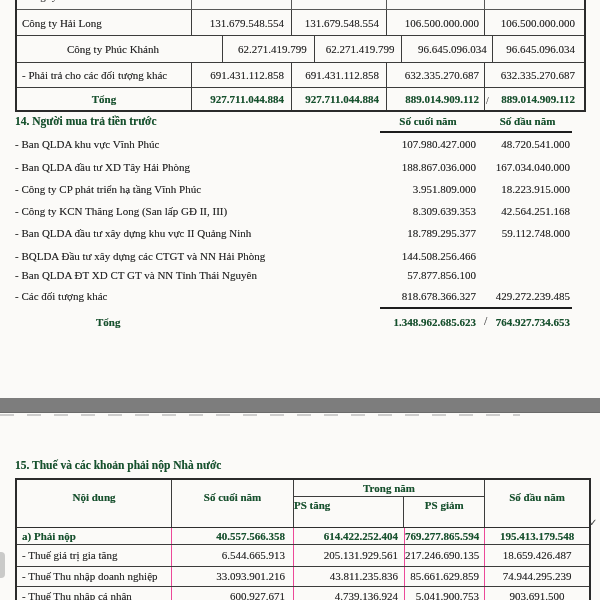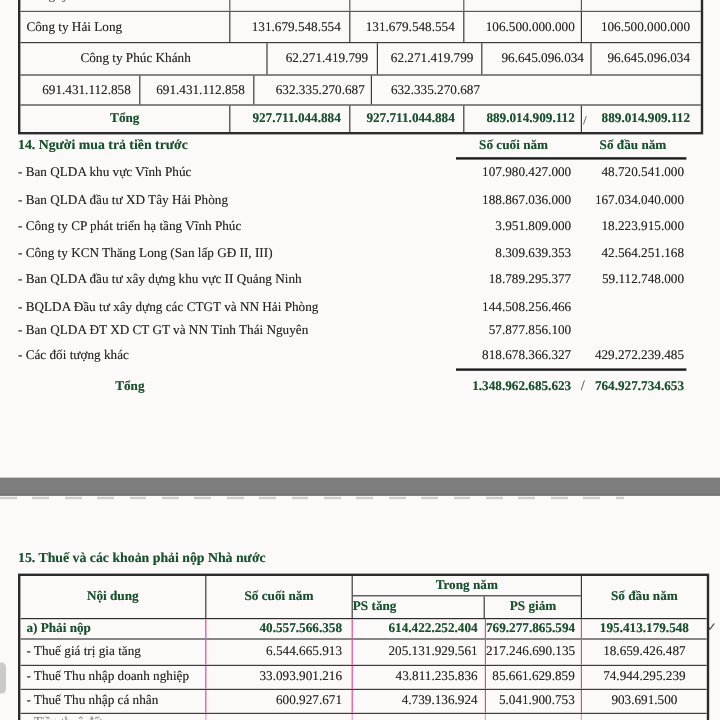--- a/index.html
+++ b/index.html
@@ -42,21 +42,21 @@
   .band{left:0;top:398px;width:600px;height:14px;background:#7d7d7d;border-bottom:1px solid #6a6a6a;}
   .band-dashes{left:0;top:414px;width:520px;height:2px;opacity:.7;
     background:repeating-linear-gradient(90deg,#b9b9b9 0 14px,transparent 14px 27px);}
   .smudge{left:0;top:552px;width:5px;height:26px;background:#9a9a9a;opacity:.5;border-radius:0 4px 4px 0;}
   
   .s15-title{left:15px;top:459px;font-size:11.5px;}
   .t15{
     position:absolute;left:15px;top:478px;width:572px;height:124px;
     border:2px solid #2b2b2b;box-sizing:content-box;overflow:hidden;
   }
-  .t15 .hdr{display:flex;height:36px;border-bottom:1.5px solid #2e2e2e;box-sizing:border-box;font-family:Liberation Serif, serif;}
+  .t15 .hdr{display:flex;height:48px;border-bottom:1.5px solid #2e2e2e;box-sizing:border-box;font-family:Liberation Serif, serif;}
   .t15 .hc{box-sizing:border-box;border-right:1px solid #3c3c3c;font-size:11px;text-align:center;}
   .t15 .hc1{width:155px;line-height:34px;}
   .t15 .hc2{width:122px;line-height:34px;}
   .t15 .hc34{width:191px;display:flex;flex-direction:column;}
   .t15 .hc34 .top{height:17px;line-height:16px;border-bottom:1px solid #3c3c3c;box-sizing:border-box;text-align:center;}
   .t15 .hc34 .bot{display:flex;flex:1;}
   .t15 .hc34 .bot .ps1{width:111px;border-right:1px solid #3c3c3c;box-sizing:border-box;line-height:17px;text-align:left;}
   .t15 .hc34 .bot .ps2{width:80px;line-height:17px;text-align:center;}
   .t15 .hc5{width:104px;line-height:34px;border-right:none;}
   .t15 .row{display:flex;box-sizing:border-box;border-bottom:1px solid #3c3c3c;font-size:11px;white-space:nowrap;}
@@ -91,20 +91,21 @@
     <div class="c n4">106.500.000.000</div>
   </div>
   <div class="t1row" style="height:27px;line-height:27px;padding-left:45px;">
     <div class="c lab">Công ty Phúc Khánh</div>
     <div class="c n1">62.271.419.799</div>
     <div class="c n2">62.271.419.799</div>
     <div class="c n3">96.645.096.034</div>
     <div class="c n4">96.645.096.034</div>
   </div>
   <div class="t1row" style="height:25px;line-height:25px;">
+    <div class="c lab">- Phải trả cho các đối tượng khác</div>
     <div class="c n1">691.431.112.858</div>
     <div class="c n2">691.431.112.858</div>
     <div class="c n3">632.335.270.687</div>
     <div class="c n4">632.335.270.687</div>
   </div>
   <div class="t1row b" style="height:22px;line-height:22px;">
     <div class="c lab center">Tổng</div>
     <div class="c n1">927.711.044.884</div>
     <div class="c n2">927.711.044.884</div>
     <div class="c n3">889.014.909.112</div>

